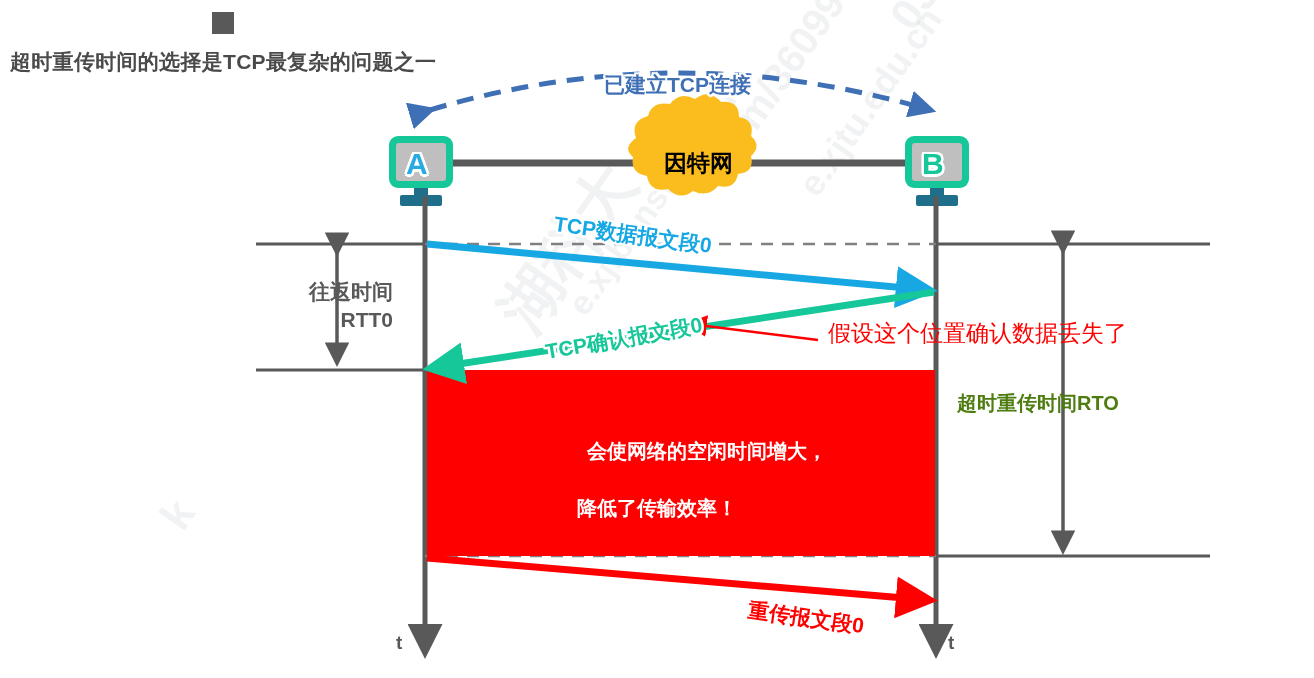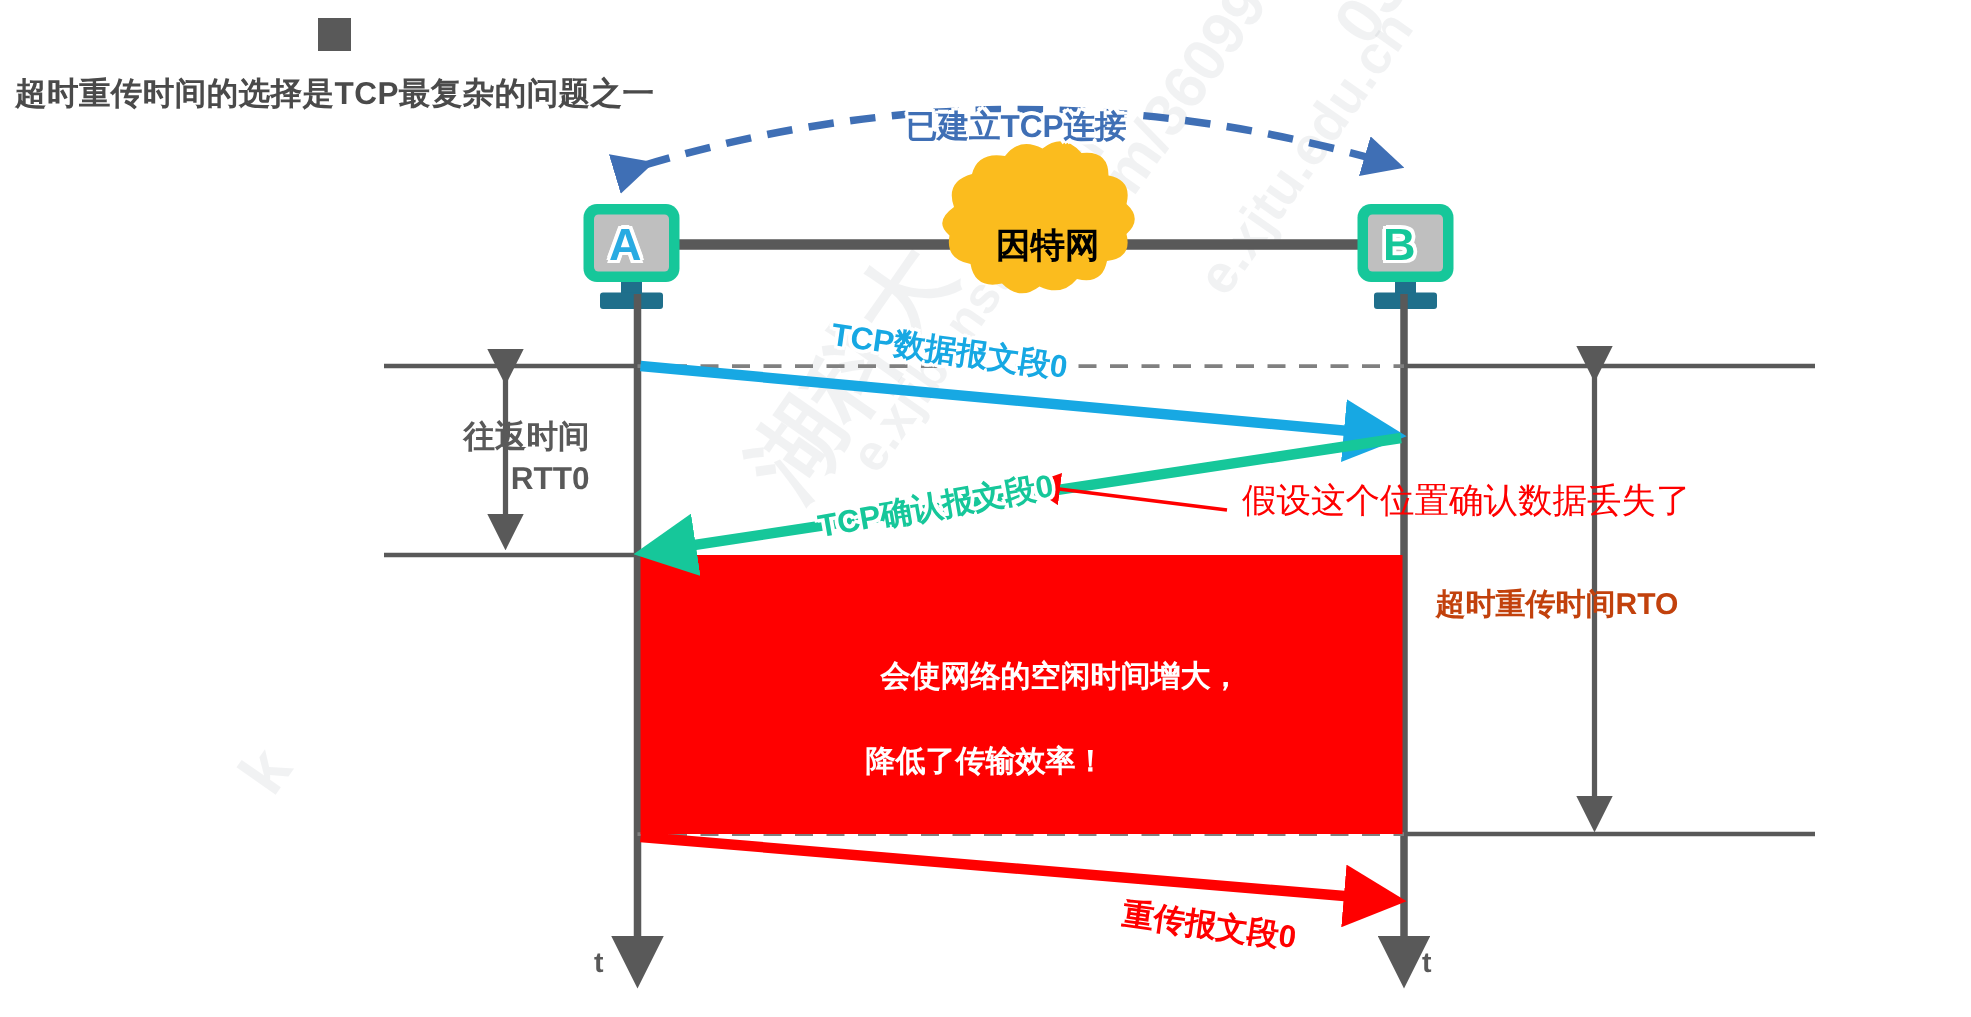--- a/index.html
+++ b/index.html
@@ -105,21 +105,21 @@
       -2px -2px 0 #fff, 2px -2px 0 #fff, -2px 2px 0 #fff, 2px 2px 0 #fff,
       0 -2.5px 0 #fff, 0 2.5px 0 #fff, -2.5px 0 0 #fff, 2.5px 0 0 #fff;
   }
   .lbl-lost {
     font-size: 23px;
     font-weight: normal;
     color: #FF0000;
   }
   .lbl-rto {
     font-size: 20px;
-    color: #c2410c;
+    color: #4d7c0f;
   }
   .lbl-retr {
     font-size: 21px;
     color: #FF0000;
     text-shadow:
       -2px -2px 0 #fff, 2px -2px 0 #fff, -2px 2px 0 #fff, 2px 2px 0 #fff,
       0 -2.5px 0 #fff, 0 2.5px 0 #fff, -2.5px 0 0 #fff, 2.5px 0 0 #fff;
   }
   .lbl-idle {
     font-size: 20px;

